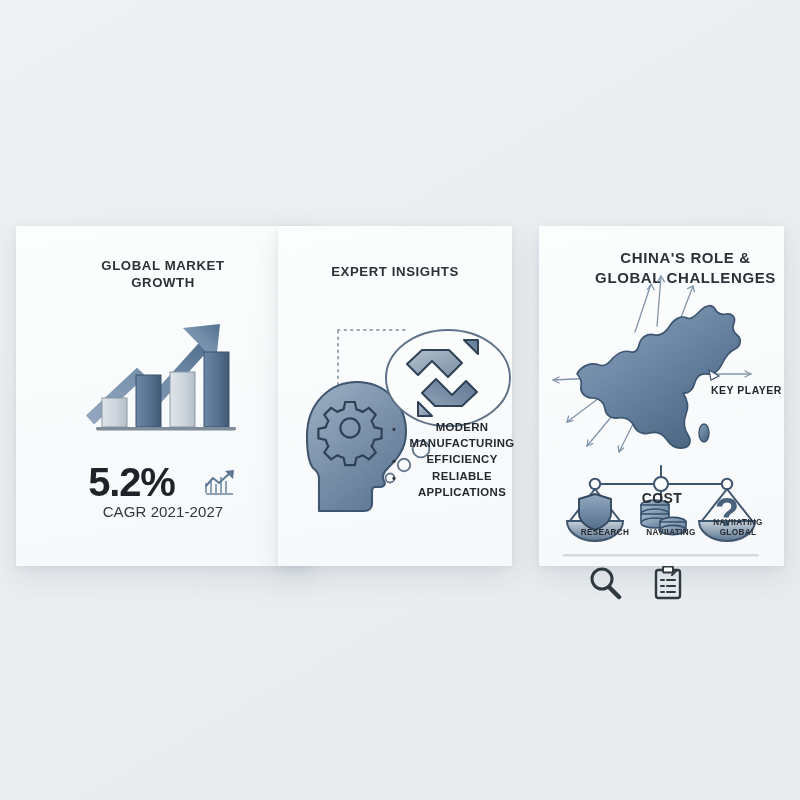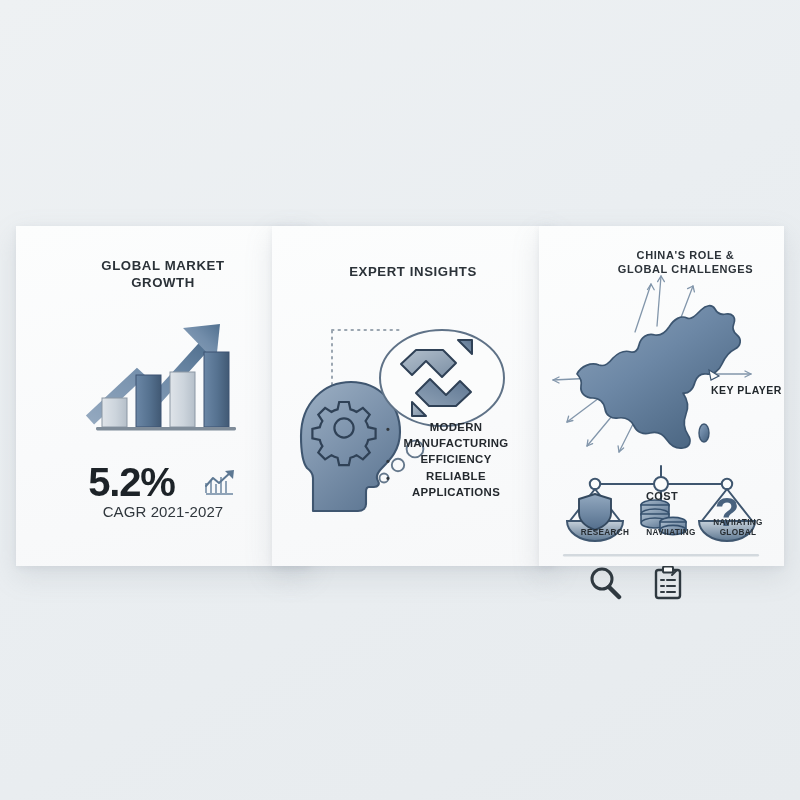--- a/index.html
+++ b/index.html
@@ -21,35 +21,35 @@
 
   .card {
     position: absolute;
     top: 226px;
     height: 340px;
     background: linear-gradient(170deg, #fcfdfd 0%, #f9fafb 60%, #f7f8f9 100%);
     box-shadow: 0 10px 26px rgba(120,132,145,0.18),
                 0 2px 6px rgba(120,132,145,0.10);
   }
   #card-1 { left: 16px;  width: 294px; }
-  #card-2 { left: 272px; width: 234px; padding-left: 48px; }
+  #card-2 { left: 278px; width: 234px; }
   #card-3 { left: 539px; width: 245px; }
 
   .card-title {
     position: absolute;
     left: 0; right: 0;
     text-align: center;
     color: #2b3238;
     font-weight: bold;
     letter-spacing: 0.6px;
     line-height: 1.30;
   }
   #title-1 { top: 31px;  font-size: 13.2px; }
   #title-2 { top: 37px;  font-size: 13.2px; }
-  #title-3 { top: 22px;  font-size: 11px; padding-left: 48px; }
+  #title-3 { top: 22px;  font-size: 15px; padding-left: 48px; }
 
   .art { position: absolute; }
 
   
   #p1-chart { left: 50%; top: 84px; transform: translateX(-50%); }
   #p1-stat {
     position: absolute;
     left: 0; right: 0;
     top: 236px;
     text-align: center;
@@ -107,21 +107,21 @@
     color: #22282d;
     letter-spacing: 0.5px;
     white-space: nowrap;
   }
   #p3-cost {
     position: absolute;
     left: 96px;
     top: 264px;
     width: 54px;
     text-align: center;
-    font-size: 11px;
+    font-size: 14px;
     font-weight: bold;
     color: #262c31;
     letter-spacing: 0.4px;
   }
   .p3-foot {
     position: absolute;
     text-align: center;
     font-size: 8.2px;
     font-weight: bold;
     color: #262c31;

